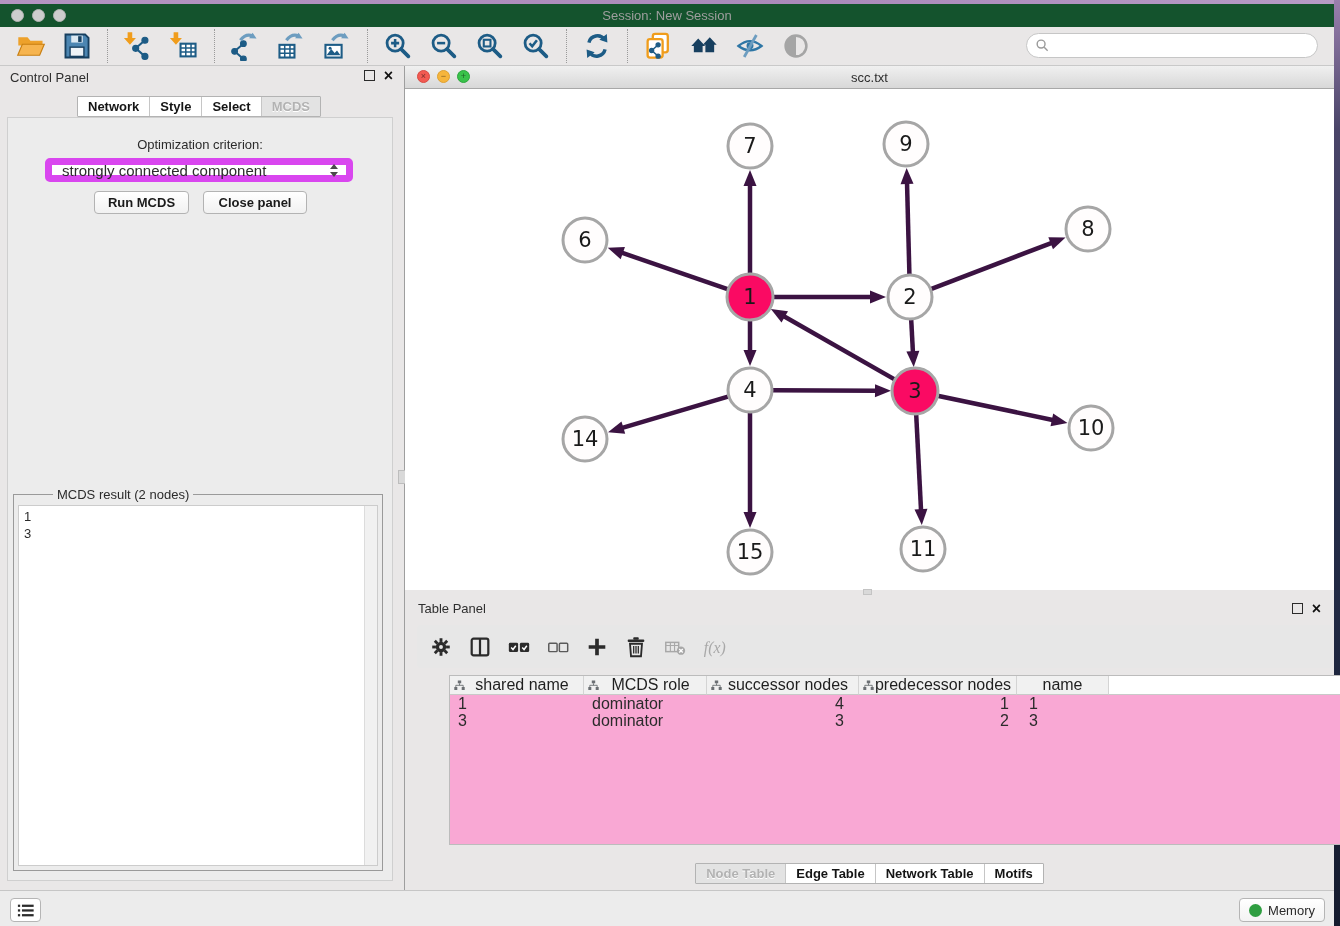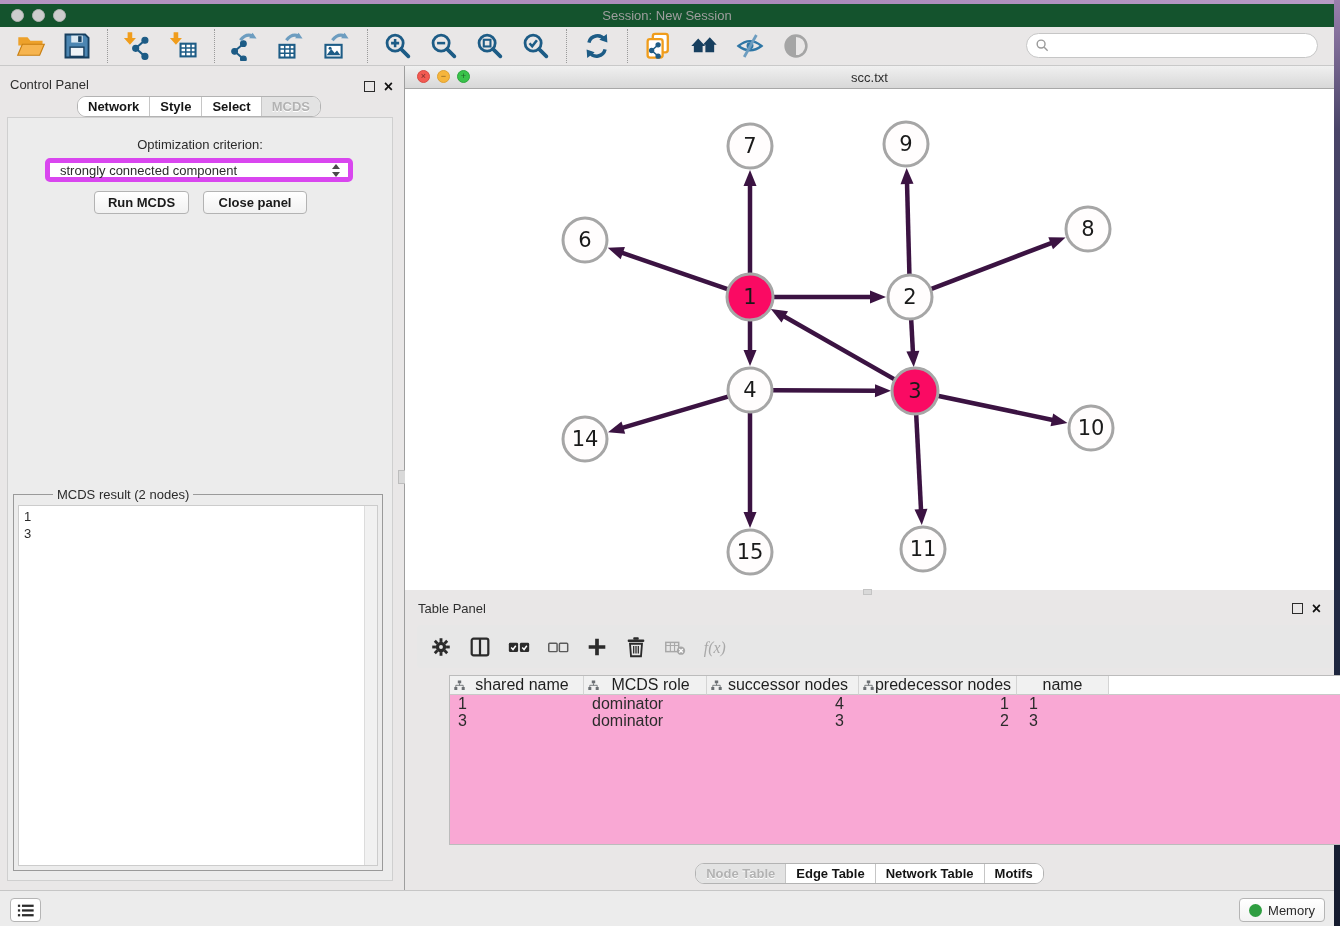--- a/index.html
+++ b/index.html
@@ -30,37 +30,37 @@
   .tb-group { display:flex; gap:16px; margin:0 6px; align-items:center; }
   .tb-icon { width:30px; height:30px; cursor:default; }
   .tb-icon svg { width:30px; height:30px; display:block; }
   .tb-sep { height:34px; border-left:1px dotted #9a9a9a; margin:0 9px; }
   .searchbox { position:absolute; right:16px; top:6px; width:292px; height:25px; background:#fff;
     border:1px solid #c6c6c6; border-radius:13px; display:flex; align-items:center; padding-left:8px; }
   .searchbox input { border:none; outline:none; flex:1; font-size:13px; background:transparent;
     font-family:"Liberation Sans",sans-serif; }
 
   
-  .cp-header { left:0; top:70px; width:403px; height:22px; display:flex; align-items:flex-end; padding:0 10px; }
+  .cp-header { left:0; top:70px; width:403px; height:22px; display:flex; align-items:flex-start; padding:0 10px; }
   .cp-title, .tp-title { font-size:13px; color:#2f2f2f; flex:1; }
   .win-icons { display:flex; align-items:center; gap:9px; }
   .float-icon { width:11px; height:11px; border:1.5px solid #2b2b2b; background:transparent; }
   .close-icon { font-size:16px; font-weight:bold; color:#111; line-height:11px; }
 
-  .segmented { display:inline-flex; border:1px solid #b3b3b3; border-radius:9px; overflow:hidden; background:#fff; }
+  .segmented { display:inline-flex; border:1px solid #b3b3b3; border-radius:1px; overflow:hidden; background:#fff; }
   .seg { padding:2px 10px; font-size:13px; font-weight:bold; color:#141414; background:#fff;
     border-left:1px solid #c6c6c6; white-space:nowrap; }
   .seg:first-child { border-left:none; }
   .seg.grayed { background:#e3e3e3; color:#b2b2b2; text-shadow:0 1px 0 #fff; }
   .cp-tabs { left:77px; top:96px; }
 
   .cp-body { left:7px; top:117px; width:386px; height:764px; background:#ececec; border:1px solid #cfcfcf; }
   .opt-label { left:7px; top:137px; width:386px; text-align:center; font-size:13px; }
-  .criterion { left:45px; top:158px; width:308px; height:24px; background:#fff; border:5px solid #d946ef;
-    border-radius:5px; display:flex; align-items:center; padding:0 8px 0 10px; font-size:13px; }
+  .criterion { left:45px; top:158px; width:308px; height:24px; background:#fff; border:7px solid #d946ef;
+    border-radius:5px; display:flex; align-items:center; padding:0 8px 0 10px; font-size:15px; }
   .criterion .val { flex:1; }
   .stepper { display:flex; flex-direction:column; gap:3px; align-items:center; }
   .tri-up { width:0; height:0; border-left:4px solid transparent; border-right:4px solid transparent;
     border-bottom:5px solid #4a4a4a; }
   .tri-down { width:0; height:0; border-left:4px solid transparent; border-right:4px solid transparent;
     border-top:5px solid #4a4a4a; }
   .btn { position:absolute; height:23px; background:linear-gradient(#ffffff,#f1f1f1);
     border:1px solid #b3b3b3; border-radius:4px; font-size:13px; font-weight:bold; color:#1a1a1a;
     display:flex; align-items:center; justify-content:center; }
   .btn-run { left:94px; top:191px; width:95px; }

